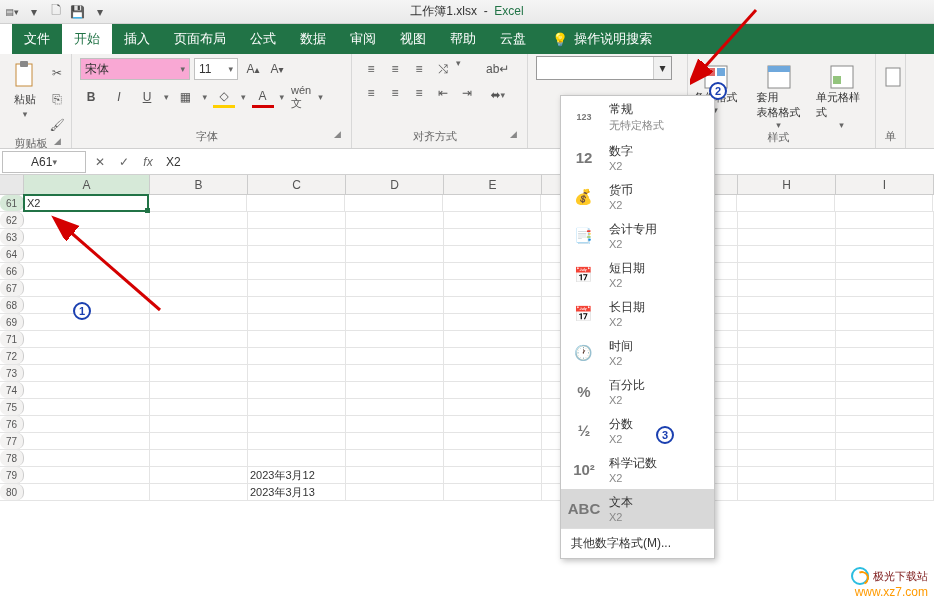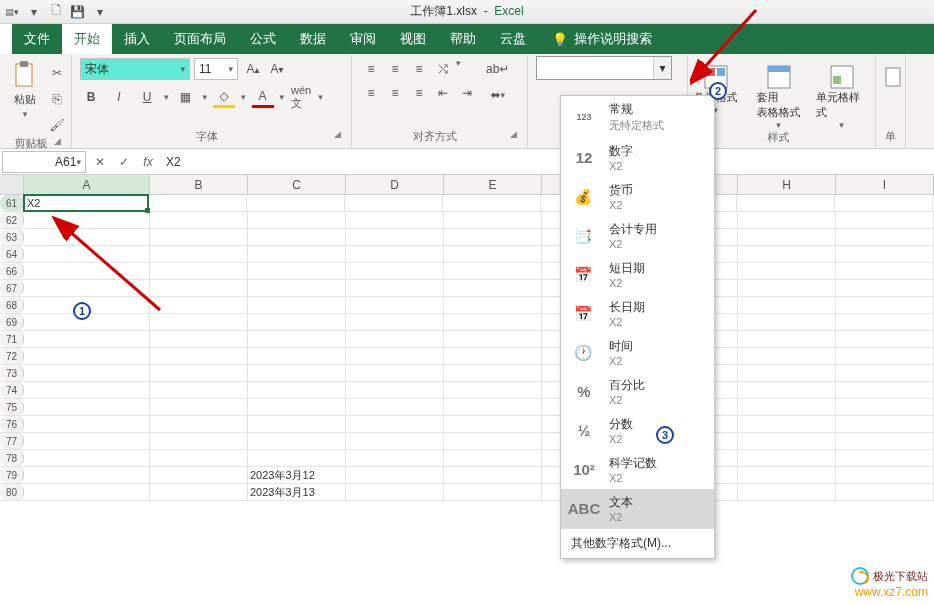--- a/index.html
+++ b/index.html
@@ -16,35 +16,35 @@
 .menu-search{display:flex;align-items:center;padding-left:14px;}
 .bulb{margin-right:6px;}
 .ribbon{height:95px;background:#f3f2f1;border-bottom:1px solid #d0d0d0;display:flex;position:relative;}
 .ribbon-group{border-right:1px solid #d8d8d8;padding:4px 8px 2px;display:flex;flex-direction:column;justify-content:space-between;}
 .group-label{text-align:center;font-size:11px;color:#666;padding-bottom:2px;}
 .group-label .launcher{float:right;color:#888;font-size:9px;padding-right:2px;}
 .big-btn{display:flex;flex-direction:column;align-items:center;gap:2px;font-size:11px;color:#444;padding:2px 4px;}
 .clipboard-area{display:flex;gap:4px;}
 .clipboard-small{display:flex;flex-direction:column;gap:4px;padding-top:4px;}
 .font-top{display:flex;gap:4px;align-items:center;margin-bottom:6px;}
-.font-name{width:110px;height:22px;border:1px solid #c0c0c0;background:#5eead4;padding:0 4px;display:flex;align-items:center;justify-content:space-between;}
+.font-name{width:110px;height:22px;border:1px solid #c0c0c0;background:#f9a8d4;padding:0 4px;display:flex;align-items:center;justify-content:space-between;}
 .font-size{width:44px;height:22px;border:1px solid #c0c0c0;background:#fff;padding:0 4px;display:flex;align-items:center;justify-content:space-between;}
 .small-btns{display:flex;gap:2px;align-items:center;}
 .icon-btn{width:22px;height:22px;display:inline-flex;align-items:center;justify-content:center;color:#555;}
 .font-bottom{display:flex;gap:6px;align-items:center;}
 .align-rows{display:flex;flex-direction:column;gap:2px;}
 .align-row{display:flex;gap:2px;}
 .styles-area{display:flex;gap:12px;padding-top:6px;}
 .style-btn{display:flex;flex-direction:column;align-items:center;font-size:11px;width:54px;}
 .fmt-combo{width:136px;height:24px;border:1px solid #999;background:#fff;display:flex;align-items:center;position:relative;}
 .fmt-combo .dd{position:absolute;right:0;width:18px;height:100%;border-left:1px solid #ccc;display:flex;align-items:center;justify-content:center;background:#f0f0f0;}
 .number-group{padding-top:2px;}
 
 .name-bar{height:26px;border-bottom:1px solid #d0d0d0;display:flex;align-items:center;background:#fff;}
-.name-box{width:84px;height:22px;border:1px solid #c0c0c0;margin:0 2px;padding:0 4px;display:flex;align-items:center;justify-content:flex-end;}
+.name-box{width:84px;height:22px;border:1px solid #c0c0c0;margin:0 2px;padding:0 4px;display:flex;align-items:center;justify-content:center;}
 .fb-btn{width:24px;display:inline-flex;justify-content:center;color:#666;}
 .fx{font-style:italic;color:#666;}
 .formula-input{flex:1;padding:0 6px;}
 
 .grid{position:relative;height:430px;overflow:hidden;background:#fff;}
 .col-headers{display:flex;height:20px;background:#f3f2f1;border-bottom:1px solid #ccc;}
 .corner{width:24px;border-right:1px solid #ccc;background:#e8e8e8;}
 .ch{border-right:1px solid #ccc;display:flex;align-items:center;justify-content:center;color:#555;}
 .ch.colA{width:126px;}
 .ch.colN{width:98px;}

